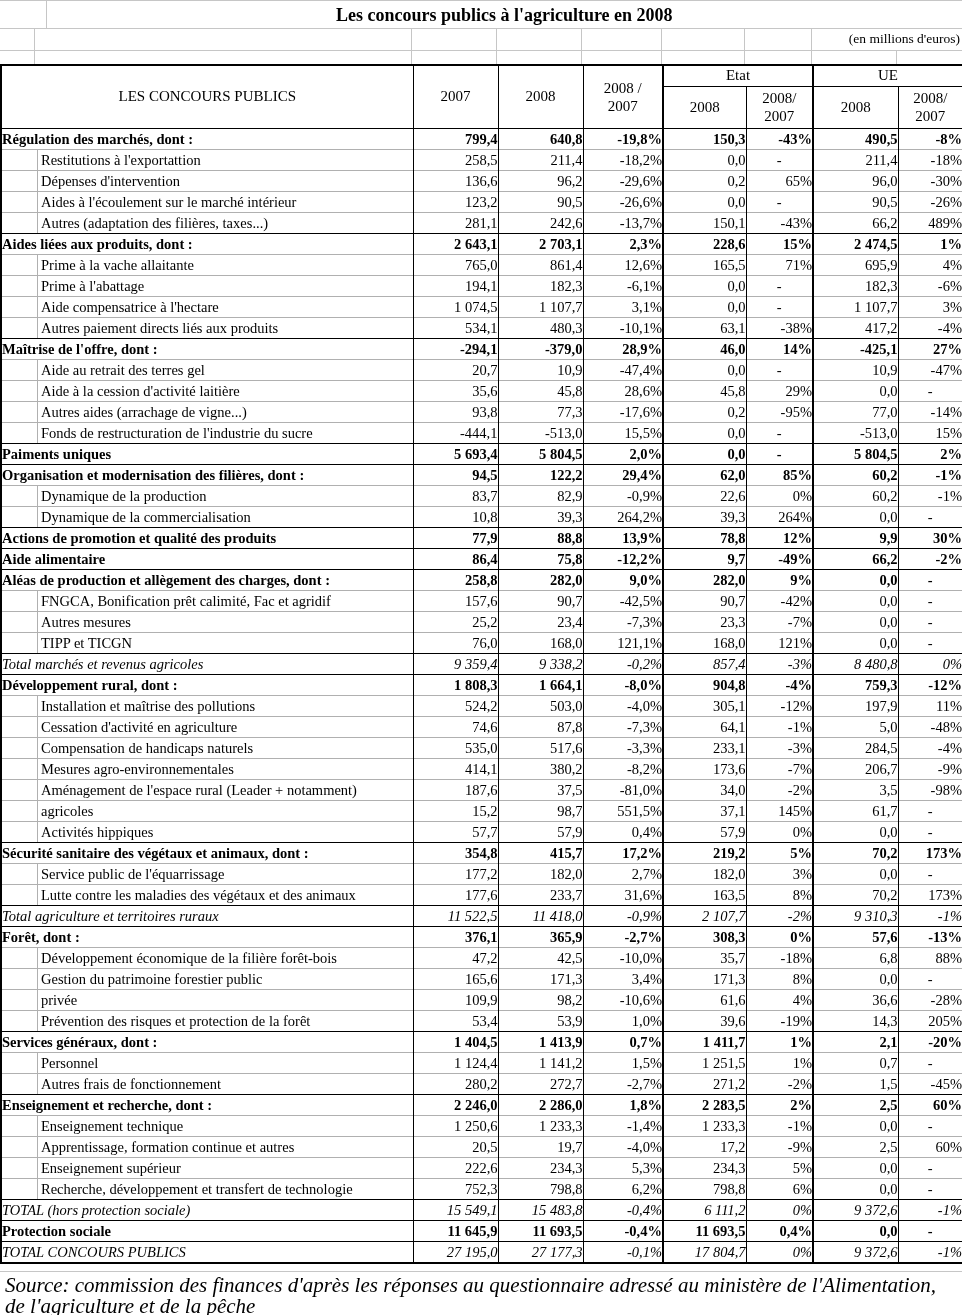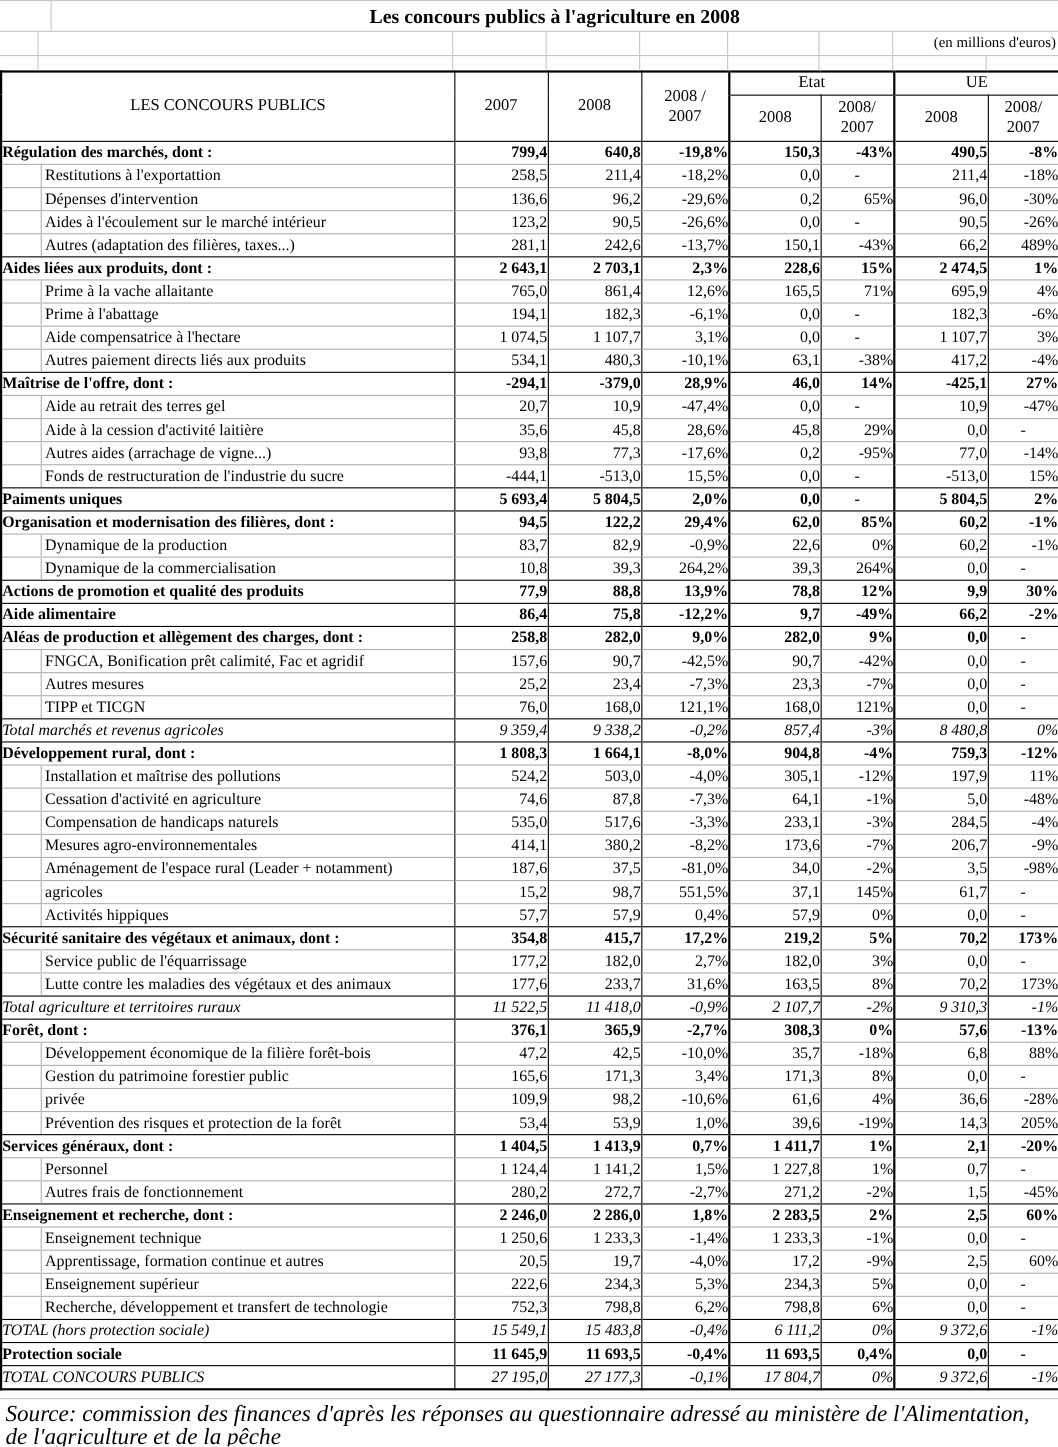--- a/index.html
+++ b/index.html
@@ -546,21 +546,21 @@
           <td class="num bl2">1 411,7</td>
           <td class="pct">1%</td>
           <td class="num bl2">2,1</td>
           <td class="pct">-20%</td>
         </tr>
         <tr class="sub">
           <td class="label">Personnel</td>
           <td class="num">1 124,4</td>
           <td class="num">1 141,2</td>
           <td class="pct">1,5%</td>
-          <td class="num bl2">1 227,8</td>
+          <td class="num bl2">1 251,5</td>
           <td class="pct">1%</td>
           <td class="num bl2">0,7</td>
           <td class="pct dash">-</td>
         </tr>
         <tr class="sub">
           <td class="label">Autres frais de fonctionnement</td>
           <td class="num">280,2</td>
           <td class="num">272,7</td>
           <td class="pct">-2,7%</td>
           <td class="num bl2">271,2</td>

